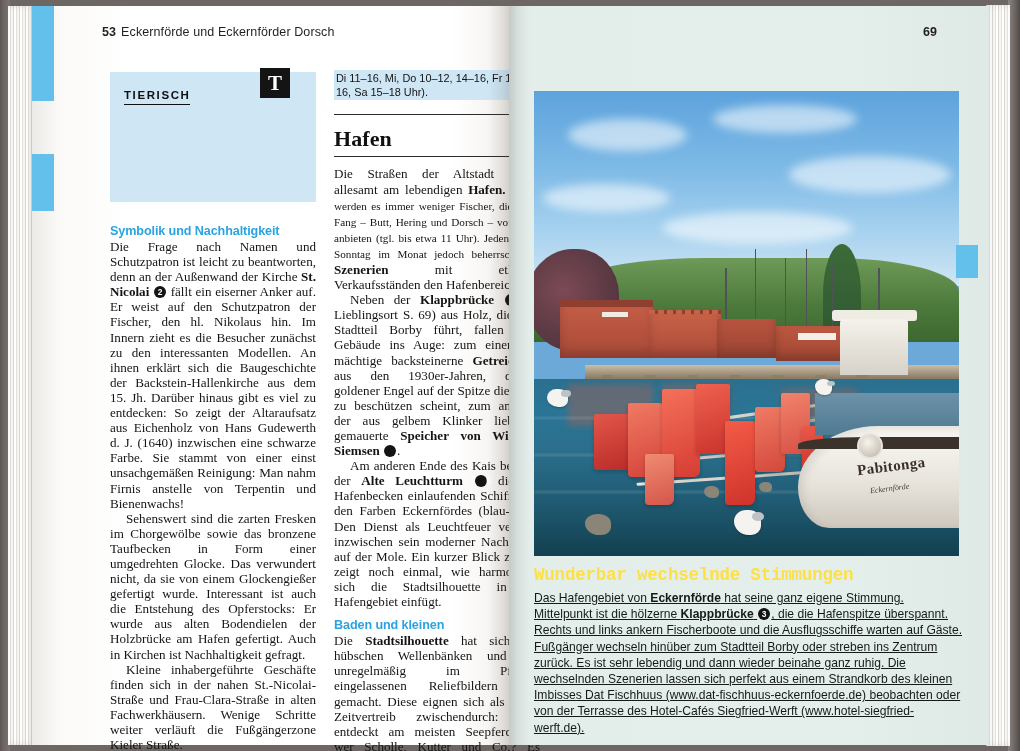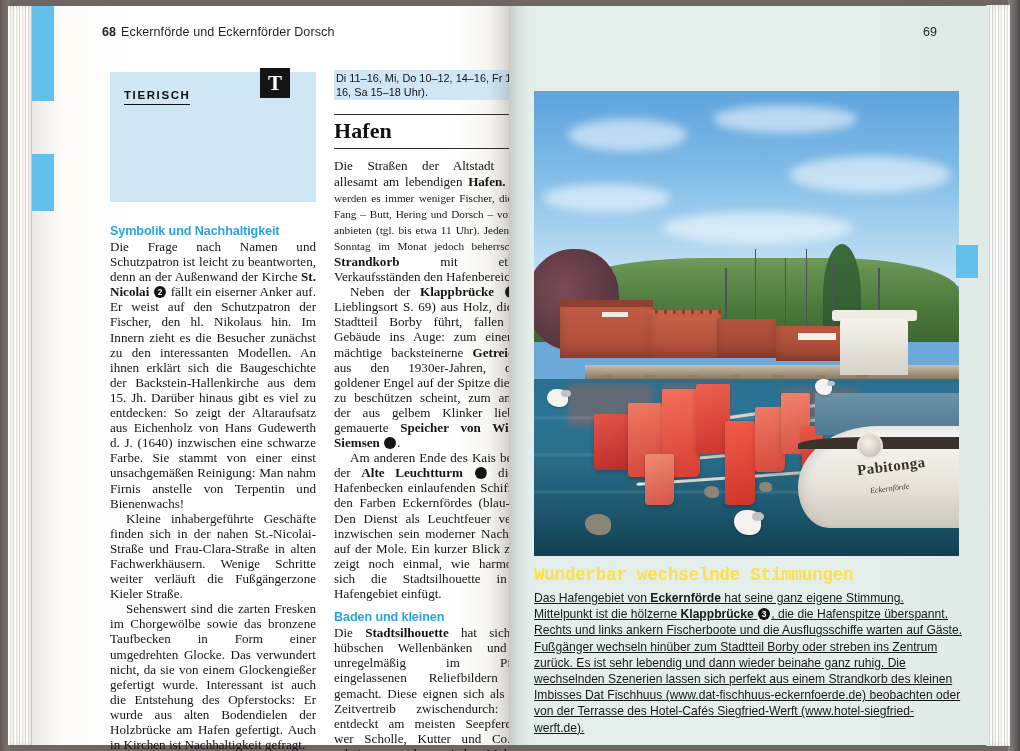--- a/index.html
+++ b/index.html
@@ -79,21 +79,21 @@
   
   .running-head {
     position: absolute; left: 70px; top: 19px;
     font-family: "Liberation Sans", sans-serif;
     font-size: 12.5px; color: #231f1e; letter-spacing: .1px;
   }
   .running-head b { font-weight: 700; margin-right: 5px; }
   .folio-right {
     position: absolute; right: 52px; top: 19px;
     font-family: "Liberation Sans", sans-serif;
-    font-size: 12.5px; font-weight: 400; color: #231f1e; margin-left: 8px;
+    font-size: 12.5px; font-weight: 700; color: #231f1e; margin-left: 8px;
   }
 
   
   .infobox {
     position: absolute; left: 78px; top: 66px;
     width: 206px; min-height: 130px;
     background: #cfe6f5;
     padding: 13px 14px 14px 14px;
   }
   .infobox-title {
@@ -142,21 +142,21 @@
     font-family: "Liberation Sans", sans-serif;
     font-size: 10.9px; line-height: 14.2px;
     background: #cfe6f5; color: #141414;
     display: block; margin-top: 2px; padding: 1px 2px;
   }
 
   
   .sec-head {
     border-top: 1.1px solid #2f2b2a;
     border-bottom: 1.1px solid #2f2b2a;
-    margin: 14px 0 9px 0; padding: 3px 0 4px 0;
+    margin: 14px 0 9px 0; padding: 11px 0 4px 0;
   }
   .sec-head h2 {
     font-family: "Liberation Serif", serif;
     font-size: 22px; font-weight: 700; margin: 0;
     color: #131011; letter-spacing: .1px;
   }
 
   .num {
     display: inline-flex; align-items: center; justify-content: center;
     width: 12px; height: 12px; border-radius: 50%;
@@ -342,44 +342,44 @@
 <div id="page">
 
   <div class="book-shadow-left"></div>
   <div class="book-shadow-right"></div>
   <div class="edge-stack-left"></div>
   <div class="edge-stack-right"></div>
 
   <div class="page-left">
 
     <div class="running-head">
-      <b>68</b><span>Eckernförde und Eckernförder Dorsch</span>
+      <b>53</b><span>Eckernförde und Eckernförder Dorsch</span>
     </div>
 
     <div class="infobox">
       <div class="infobox-title">TIERISCH</div>
     </div>
     <div class="badge-T">T</div>
 
     <div class="col col-1">
       <h3 class="sub">Symbolik und Nachhaltigkeit</h3>
       <p class="body"><span>Die Frage nach Namen und Schutzpatron ist leicht zu beantworten, denn an der Außenwand der Kirche </span><b>St. Nicolai</b> <span class="num">2</span><span> fällt ein eiserner Anker auf. Er weist auf den Schutzpatron der Fischer, den hl. Nikolaus hin. Im Innern zieht es die Besucher zunächst zu den interessanten Modellen. An ihnen erklärt sich die Baugeschichte der Backstein-Hallenkirche aus dem 15. Jh. Darüber hinaus gibt es viel zu entdecken: So zeigt der Altaraufsatz aus Eichenholz von Hans Gudewerth d. J. (1640) inzwischen eine schwarze Farbe. Sie stammt von einer einst unsachgemäßen Reinigung: Man nahm Firnis anstelle von Terpentin und Bienenwachs!</span></p>
+      <p class="body">Sehenswert sind die zarten Fresken im Chorgewölbe sowie das bronzene Taufbecken in Form einer umgedrehten Glocke. Das verwundert nicht, da sie von einem Glockengießer gefertigt wurde. Interessant ist auch die Entstehung des Opferstocks: Er wurde aus alten Bodendielen der Holzbrücke am Hafen gefertigt. Auch in Kirchen ist Nachhaltigkeit gefragt.</p>
       <p class="body">Kleine inhabergeführte Geschäfte finden sich in der nahen St.-Nicolai-Straße und Frau-Clara-Straße in alten Fachwerkhäusern. Wenige Schritte weiter verläuft die Fußgängerzone Kieler Straße.</p>
-      <p class="body">Sehenswert sind die zarten Fresken im Chorgewölbe sowie das bronzene Taufbecken in Form einer umgedrehten Glocke. Das verwundert nicht, da sie von einem Glockengießer gefertigt wurde. Interessant ist auch die Entstehung des Opferstocks: Er wurde aus alten Bodendielen der Holzbrücke am Hafen gefertigt. Auch in Kirchen ist Nachhaltigkeit gefragt.</p>
 
     </div>
 
     <div class="col col-2">
       <span class="practical">Di 11–16, Mi, Do 10–12, 14–16, Fr 14–16, Sa 15–18 Uhr).</span>
 
       <div class="sec-head">
         <h2>Hafen</h2>
       </div>
 
-      <p class="body"><span>Die Straßen der Altstadt enden allesamt am lebendigen </span><b>Hafen.</b><span class="small-run"> Leider werden es immer weniger Fischer, die ihren Fang – Butt, Hering und Dorsch – von Bord anbieten (tgl. bis etwa 11 Uhr). Jeden ersten Sonntag im Monat jedoch beherrscht der </span><b>Strandkorb</b><span> mit etlichen Verkaufsständen den Hafenbereich.</span></p>
+      <p class="body"><span>Die Straßen der Altstadt enden allesamt am lebendigen </span><b>Hafen.</b><span class="small-run"> Leider werden es immer weniger Fischer, die ihren Fang – Butt, Hering und Dorsch – von Bord anbieten (tgl. bis etwa 11 Uhr). Jeden ersten Sonntag im Monat jedoch beherrscht der </span><b>Szenerien</b><span> mit etlichen Verkaufsständen den Hafenbereich.</span></p>
 
       <p class="body"><span>Neben der </span><b>Klappbrücke</b> <span class="num">3</span><span> (s. Lieblingsort S. 69) aus Holz, die zum Stadtteil Borby führt, fallen zwei Gebäude ins Auge: zum einen das mächtige backsteinerne </span><b>Getreidesilo</b><span> aus den 1930er-Jahren, dessen goldener Engel auf der Spitze die Stadt zu beschützen scheint, zum anderen der aus gelbem Klinker liebevoll gemauerte </span><b>Speicher von Wilhelm Siemsen</b> <span class="num">4</span><span>.</span></p>
 
       <p class="body"><span>Am anderen Ende des Kais begrüßt der </span><b>Alte Leuchtturm</b> <span class="num">5</span><span> die ins Hafenbecken einlaufenden Schiffe mit den Farben Eckernfördes (blau-gelb). Den Dienst als Leuchtfeuer versieht inzwischen sein moderner Nachfolger auf der Mole. Ein kurzer Blick zurück zeigt noch einmal, wie harmonisch sich die Stadtsilhouette in das Hafengebiet einfügt.</span></p>
 
       <h3 class="sub" style="margin-top:9px">Baden und kleinen</h3>
 
       <p class="body"><span>Die </span><b>Stadtsilhouette</b><span> hat sich mit hübschen Wellenbänken und den unregelmäßig im Pflaster eingelassenen Reliefbildern fein gemacht. Diese eignen sich als netter Zeitvertreib zwischendurch: Wer entdeckt am meisten Seepferdchen, wer Scholle, Kutter und Co.? Es scheinen ungelogen jedes Mal neue aufzutauchen!</span></p>
 
     </div>

